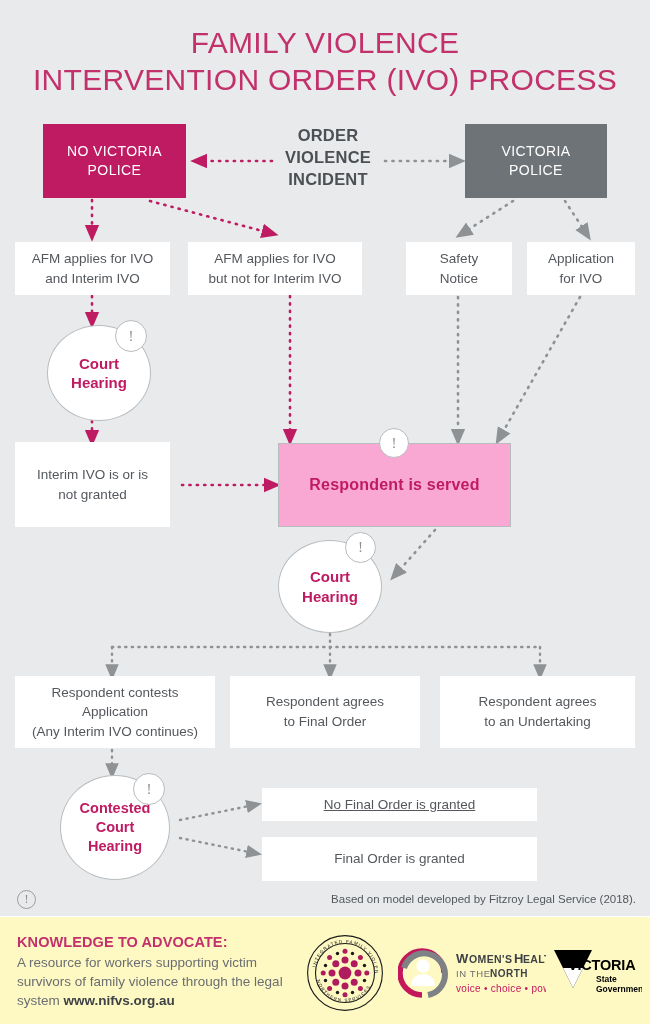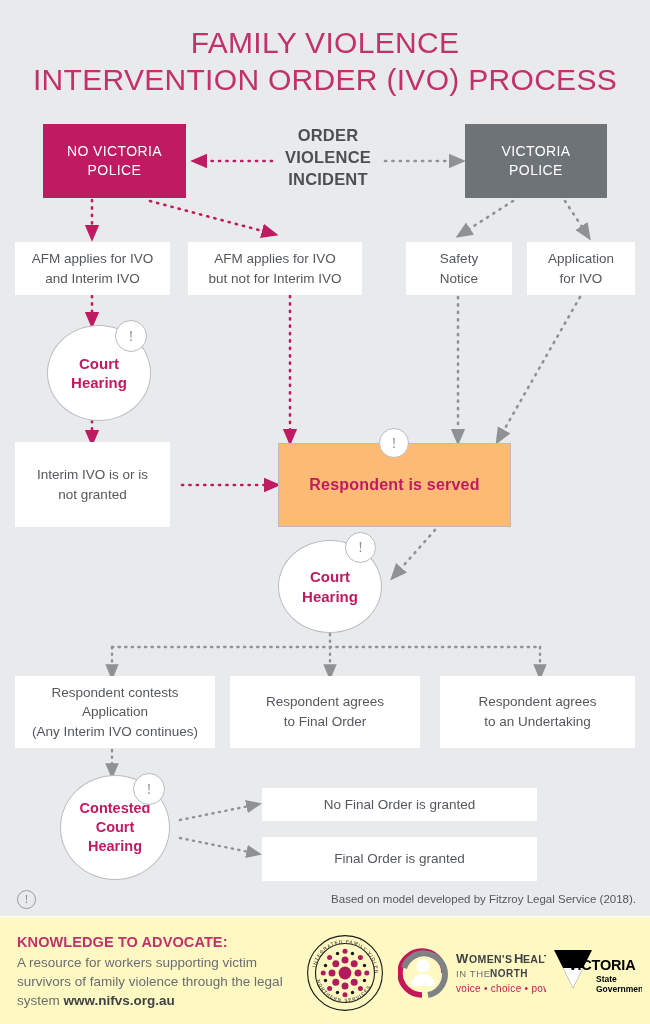--- a/index.html
+++ b/index.html
@@ -67,21 +67,21 @@
     color: #4c5054;
     font-size: 16.5px;
     font-weight: bold;
     line-height: 1.32;
     text-align: center;
     letter-spacing: 0.2px;
   }
 
   
   .box-outlined {
-    background: #fdba74;
+    background: #f9a8d4;
     border: 1.5px solid #b8bcbf;
     color: #bf1b62;
     font-size: 16px;
     font-weight: bold;
     letter-spacing: 0.2px;
   }
 
   
   .circle {
     position: absolute;
@@ -324,21 +324,21 @@
 
   <div class="circle" style="left:60px; top:775px; width:110px; height:105px; font-size:14.5px;">
     <span style="white-space:pre-line;">Contested
 Court
 Hearing</span>
   </div>
   <div class="badge" style="left:133px; top:773px; width:32px; height:32px;">
     <span>!</span>
   </div>
 
-  <div class="node box-white" style="left:262px; top:788px; width:275px; height:33px;">
+  <div class="node box-white" style="left:262px; top:788px; width:275px; height:33px;text-decoration:underline;">
     <span>No Final Order is granted</span>
   </div>
 
   <div class="node box-white" style="left:262px; top:837px; width:275px; height:44px;">
     <span>Final Order is granted</span>
   </div>
 
   <div id="legend-bar"></div>
   <div id="legend-badge">
     <span>!</span>

